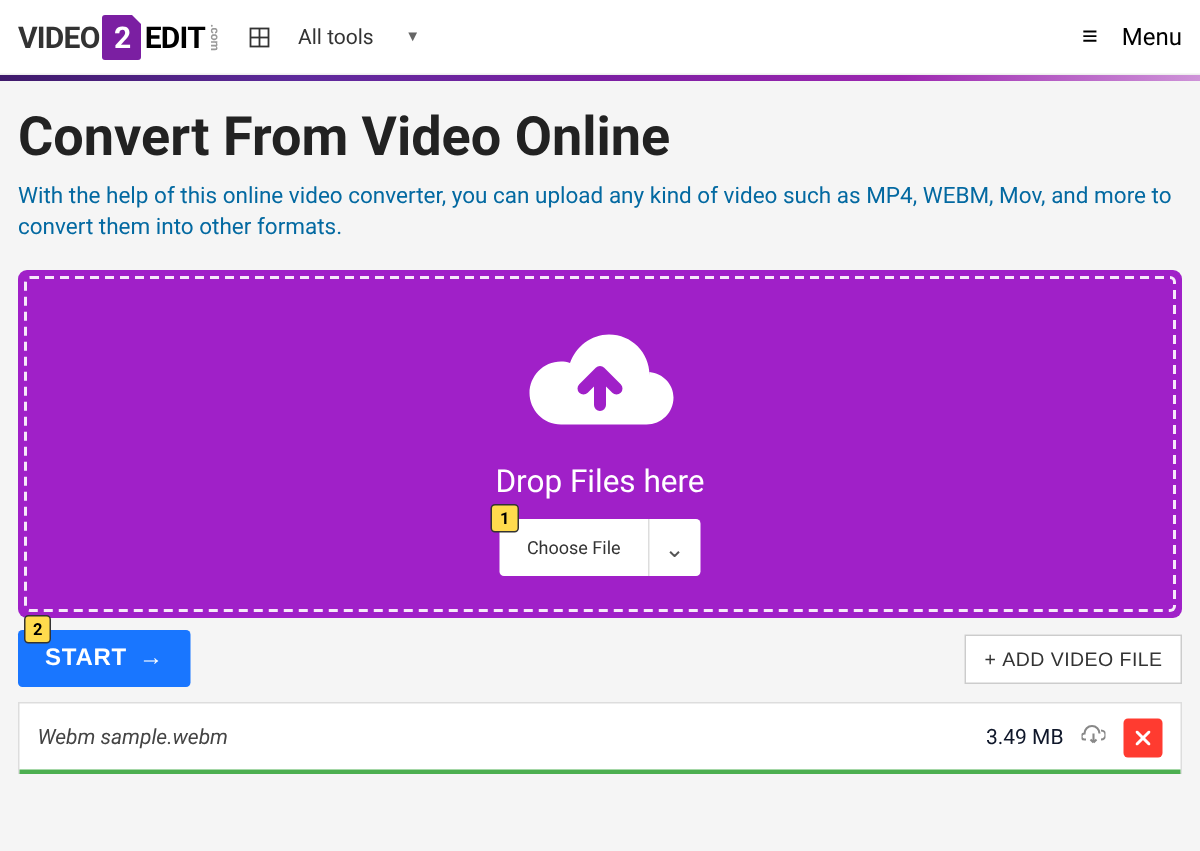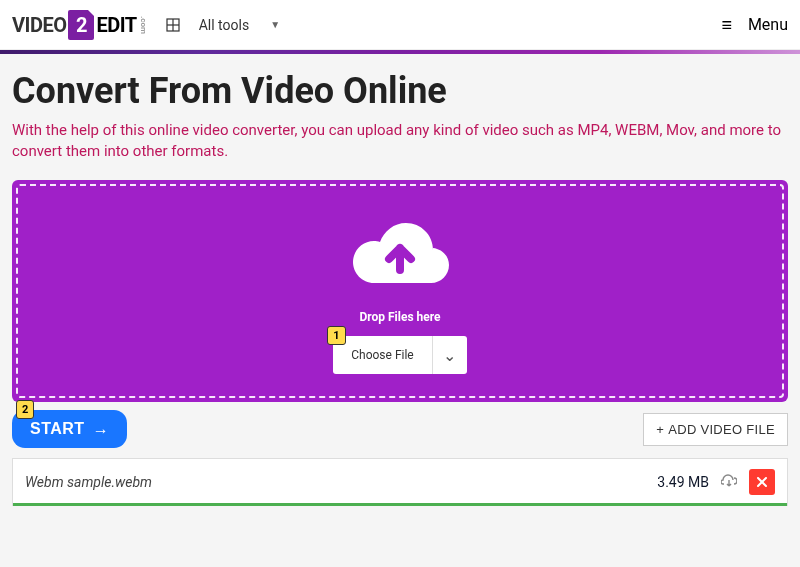--- a/index.html
+++ b/index.html
@@ -16,36 +16,36 @@
     .nav-item { display: flex; align-items: center; margin-left: 18px; cursor: pointer; font-size: 14px; color: #333; gap: 19px; }
     .grid-icon { display: inline-block; width: 14px; height: 14px; }
     .spacer { flex: 1; }
     .chevron { font-size: 10px; color: #666; margin-left: 2px; }
     .hamburger { font-size: 18px; margin-right: 16px; }
     
     .purple-strip { height: 4px; background: linear-gradient(90deg, #3f1a6b 0%, #5e2a9b 25%, #7b1fa2 50%, #9c27b0 75%, #ce93d8 100%); }
     
     .main { padding: 16px 12px; }
     .page-title { font-size: 36px; font-weight: bold; color: #222; margin-bottom: 8px; }
-    .page-desc { font-size: 15px; color: #be185d; line-height: 1.4; margin-bottom: 18px; }
+    .page-desc { font-size: 15px; color: #0369a1; line-height: 1.4; margin-bottom: 18px; }
     
     .dropzone-wrap { background: #a020c8; border-radius: 6px; padding: 4px; position: relative; }
     .dropzone { border: 2px dashed rgba(255,255,255,0.9); border-radius: 4px; padding: 28px 0 22px 0; display: flex; flex-direction: column; align-items: center; gap: 12px; }
     .cloud-icon { width: 110px; height: 80px; }
-    .drop-text { color: #fff; font-size: 12px; font-weight: bold; }
+    .drop-text { color: #fff; font-size: 21px; }
     .choose-wrap { position: relative; }
     .badge { position: absolute; background: #ffdb4d; color: #000; font-size: 11px; font-weight: bold; padding: 2px 5px; border-radius: 3px; z-index: 2; border: 1px solid #333; }
     .badge-1 { top: -10px; left: -6px; }
     .choose-btn { display: flex; background: #fff; border-radius: 3px; overflow: hidden; height: 38px; }
     .choose-main { padding: 0 18px; display: flex; align-items: center; border-right: 1px solid #ddd; font-size: 12px; color: #333; cursor: pointer; }
     .choose-drop { width: 34px; display: flex; align-items: center; justify-content: center; cursor: pointer; color: #555; }
     
     .action-row { display: flex; align-items: center; margin-top: 8px; position: relative; }
     .badge-2 { top: -10px; left: 4px; }
-    .start-btn { background: #1976ff; color: #fff; border: none; padding: 10px 18px; font-size: 16px; font-weight: bold; border-radius: 13px; cursor: pointer; display: flex; align-items: center; gap: 8px; letter-spacing: 0.5px; }
+    .start-btn { background: #1976ff; color: #fff; border: none; padding: 10px 18px; font-size: 16px; font-weight: bold; border-radius: 3px; cursor: pointer; display: flex; align-items: center; gap: 8px; letter-spacing: 0.5px; }
     .start-arrow { font-size: 16px; }
     .add-sample { margin-left: auto; background: #fff; border: 1px solid #ccc; padding: 8px 12px; font-size: 13px; color: #333; cursor: pointer; display: flex; align-items: center; gap: 4px; letter-spacing: 0.3px; }
     
     .file-row { background: #fff; border: 1px solid #ddd; margin-top: 10px; padding: 10px 12px; display: flex; align-items: center; font-size: 14px; color: #444; position: relative; }
     .file-row:after { content: ""; position: absolute; left: 0; right: 0; bottom: -1px; height: 3px; background: #4caf50; }
     .file-name { flex: 1; font-style: italic; }
     .file-size { margin-right: 12px; color: #0f172a; }
     .download-icon { color: #999; margin-right: 12px; }
     .remove-btn { background: #ff3b30; color: #fff; width: 26px; height: 26px; border: none; border-radius: 3px; cursor: pointer; display: flex; align-items: center; justify-content: center; }
   </style>

